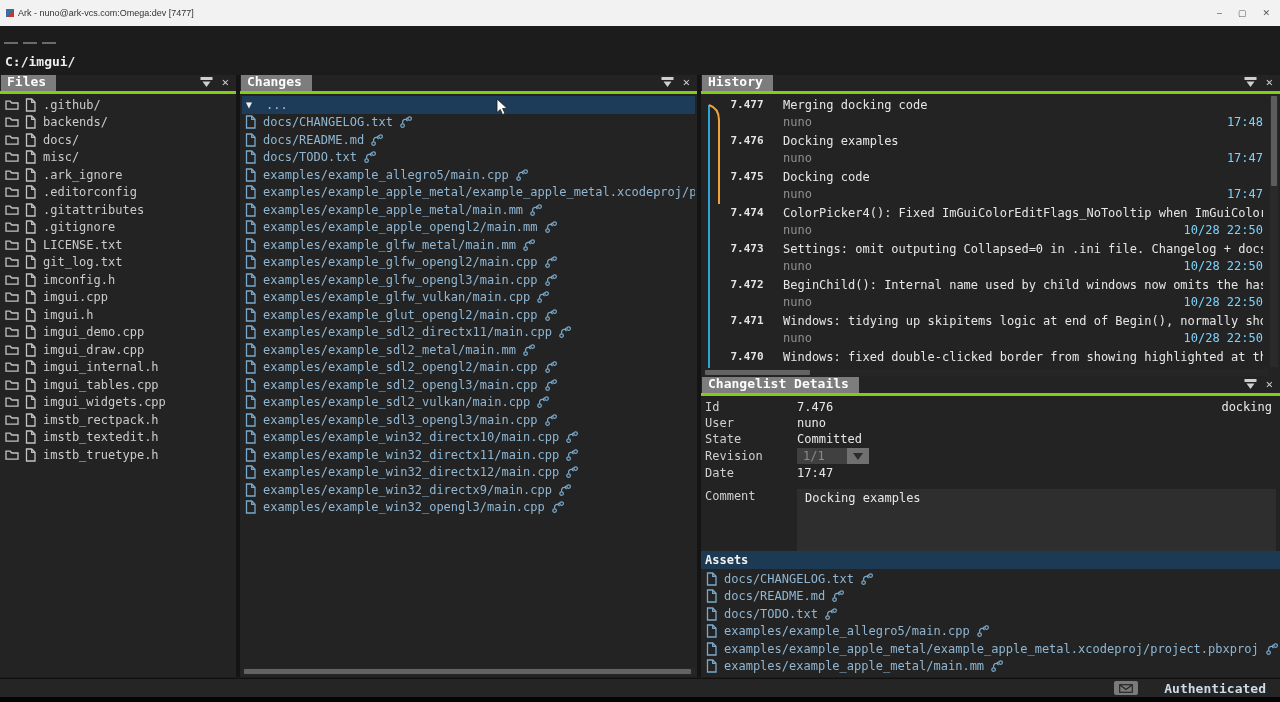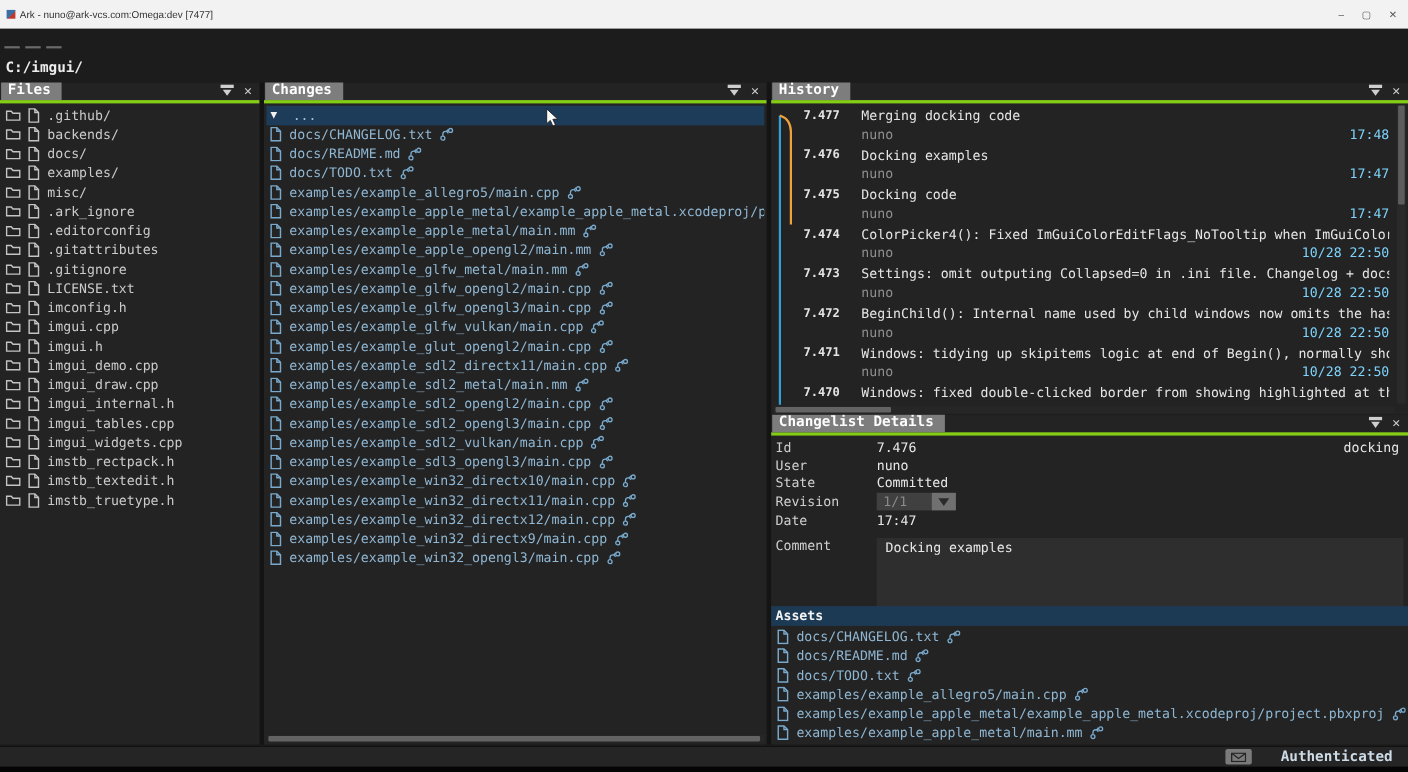--- a/index.html
+++ b/index.html
@@ -213,29 +213,20 @@
             </svg>
             <span class="label">docs/</span>
           </div>
           <div class="row files-row">
             <svg class="icon folder-icon" width="14" height="12" viewBox="0 0 14 12">
               <use href="#ic-folder"></use>
             </svg>
             <svg class="icon page-icon" width="12" height="14" viewBox="0 0 12 14">
               <use href="#ic-page"></use>
             </svg>
-            <span class="label">examples/</span>
-          </div>
-          <div class="row files-row">
-            <svg class="icon folder-icon" width="14" height="12" viewBox="0 0 14 12">
-              <use href="#ic-folder"></use>
-            </svg>
-            <svg class="icon page-icon" width="12" height="14" viewBox="0 0 12 14">
-              <use href="#ic-page"></use>
-            </svg>
             <span class="label">misc/</span>
           </div>
           <div class="row files-row">
             <svg class="icon folder-icon" width="14" height="12" viewBox="0 0 14 12">
               <use href="#ic-folder"></use>
             </svg>
             <svg class="icon page-icon" width="12" height="14" viewBox="0 0 12 14">
               <use href="#ic-page"></use>
             </svg>
             <span class="label">.ark_ignore</span>
@@ -268,20 +259,29 @@
             <span class="label">.gitignore</span>
           </div>
           <div class="row files-row">
             <svg class="icon folder-icon" width="14" height="12" viewBox="0 0 14 12">
               <use href="#ic-folder"></use>
             </svg>
             <svg class="icon page-icon" width="12" height="14" viewBox="0 0 12 14">
               <use href="#ic-page"></use>
             </svg>
             <span class="label">LICENSE.txt</span>
+          </div>
+          <div class="row files-row">
+            <svg class="icon folder-icon" width="14" height="12" viewBox="0 0 14 12">
+              <use href="#ic-folder"></use>
+            </svg>
+            <svg class="icon page-icon" width="12" height="14" viewBox="0 0 12 14">
+              <use href="#ic-page"></use>
+            </svg>
+            <span class="label">git_log.txt</span>
           </div>
           <div class="row files-row">
             <svg class="icon folder-icon" width="14" height="12" viewBox="0 0 14 12">
               <use href="#ic-folder"></use>
             </svg>
             <svg class="icon page-icon" width="12" height="14" viewBox="0 0 12 14">
               <use href="#ic-page"></use>
             </svg>
             <span class="label">imconfig.h</span>
           </div>

